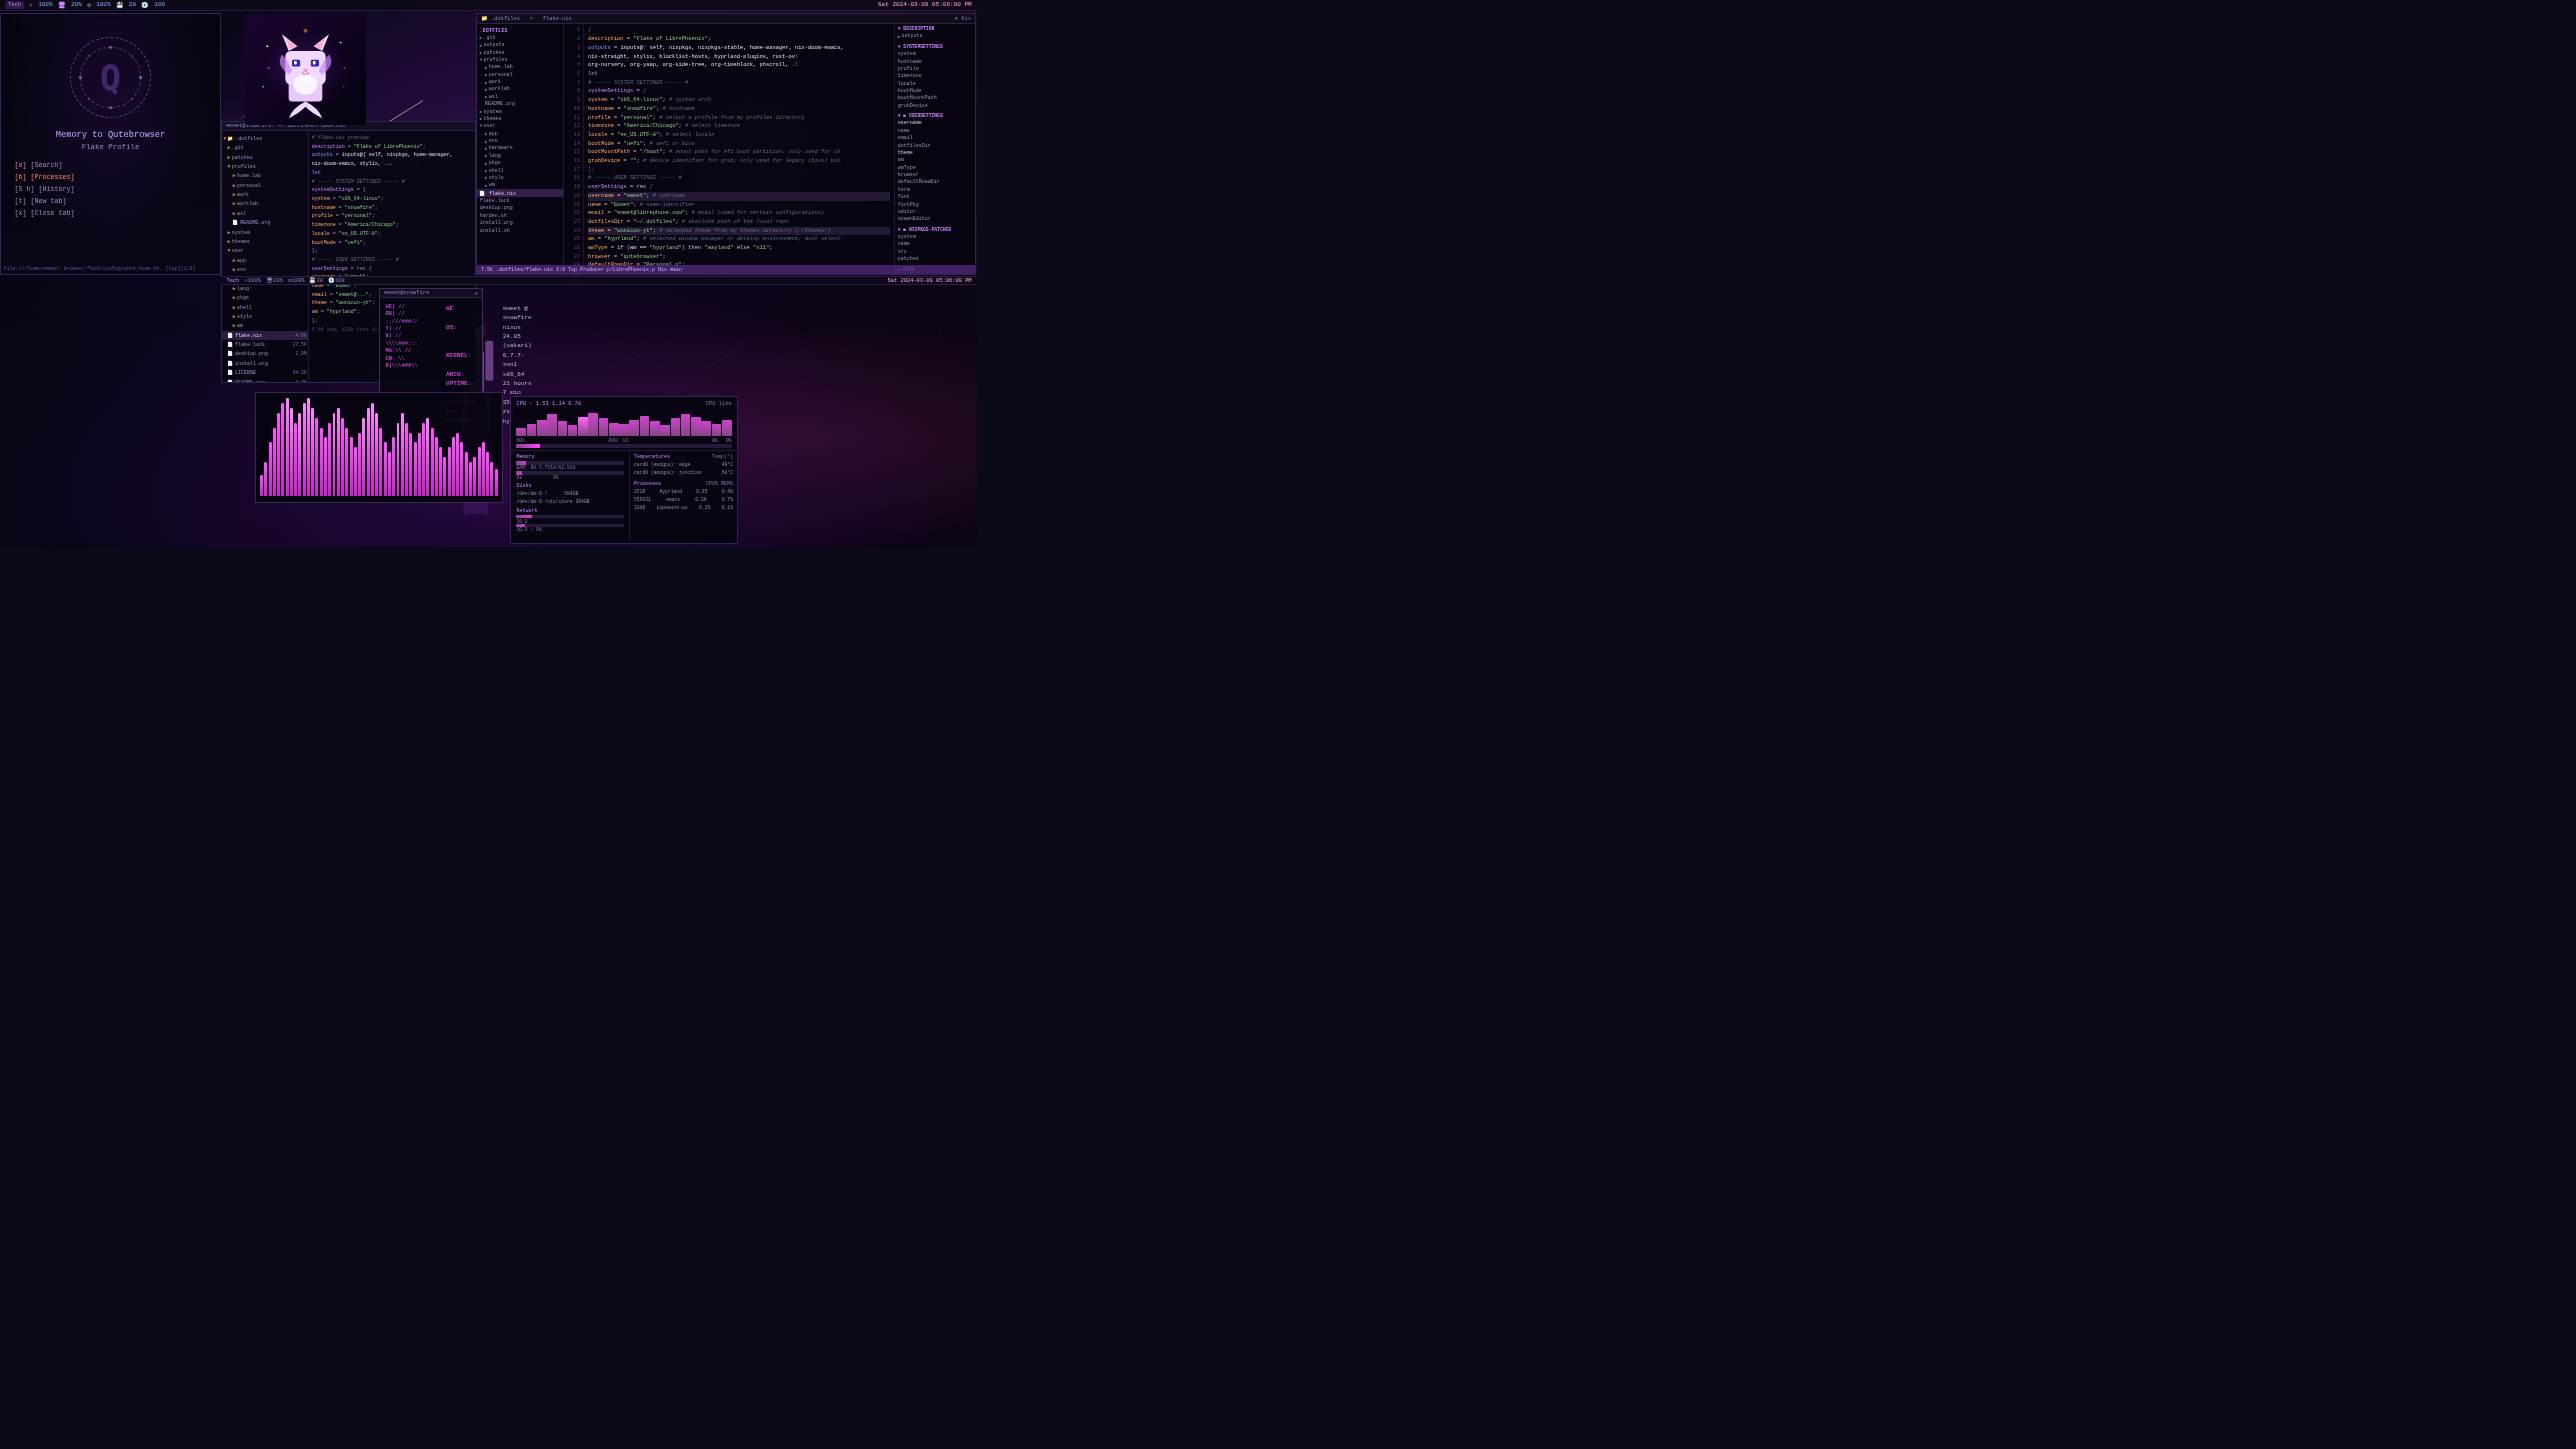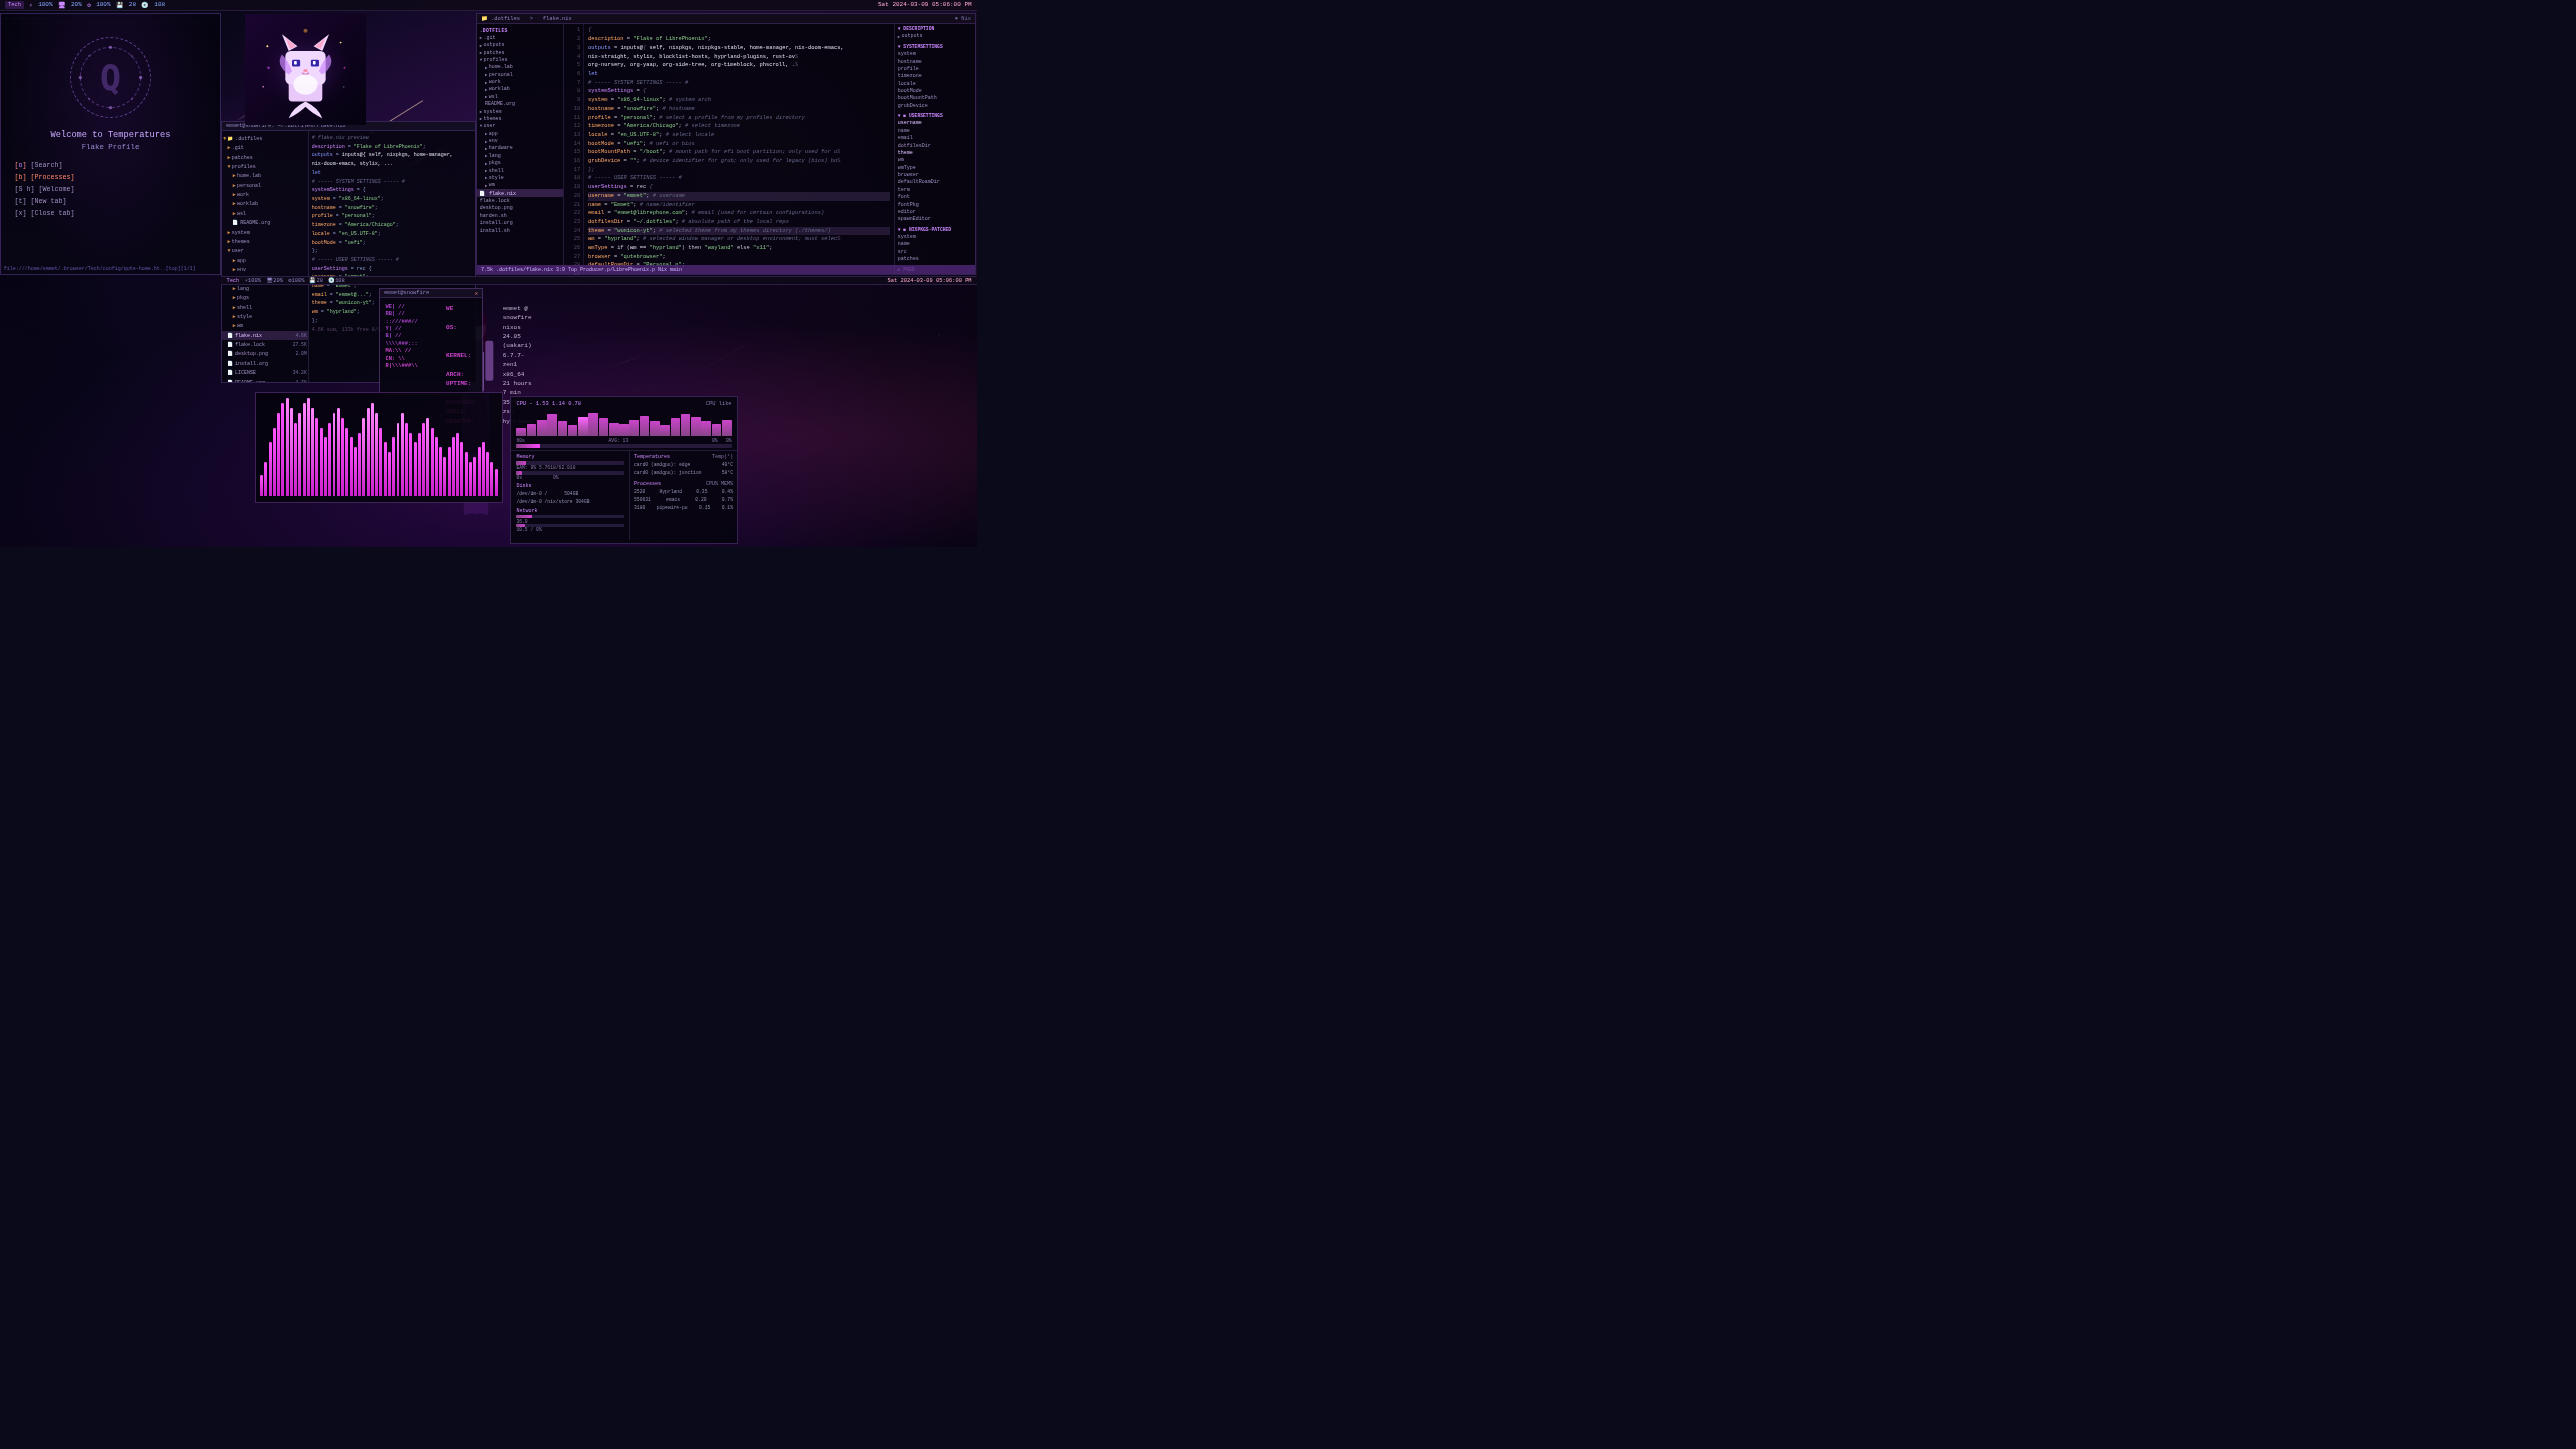--- a/index.html
+++ b/index.html
@@ -479,32 +479,32 @@
           <circle cx="5" cy="50" r="2.5" fill="rgba(200,150,255,0.5)"></circle>
 
           <circle cx="82" cy="18" r="1.5" fill="rgba(180,130,230,0.4)"></circle>
           <circle cx="82" cy="82" r="1.5" fill="rgba(180,130,230,0.4)"></circle>
           <circle cx="18" cy="82" r="1.5" fill="rgba(180,130,230,0.4)"></circle>
           <circle cx="18" cy="18" r="1.5" fill="rgba(180,130,230,0.4)"></circle>
         </svg>
       </div>
     </div>
 
-    <div class="qute-title">Welcome to Temperatures</div>
+    <div class="qute-title">Memory to Qutebrowser</div>
     <div class="qute-subtitle">Flake Profile</div>
 
     <div class="qute-menu">
       <div class="qute-menu-item">
         <span class="bracket">[</span><span class="key">o</span><span class="bracket">]</span> [Search]
       </div>
       <div class="qute-menu-item qute-quickmarks">
         <span style="color:#ff8866;">[b] [Processes]</span>
       </div>
       <div class="qute-menu-item">
-        [S h] [Welcome]
+        [S h] [History]
       </div>
       <div class="qute-menu-item">
         [t] [New tab]
       </div>
       <div class="qute-menu-item">
         [x] [Close tab]
       </div>
     </div>
 
     <div style="position:absolute;bottom:2.7px;left:2.7px;right:2.7px;font-size:5px;color:#6655880;">

